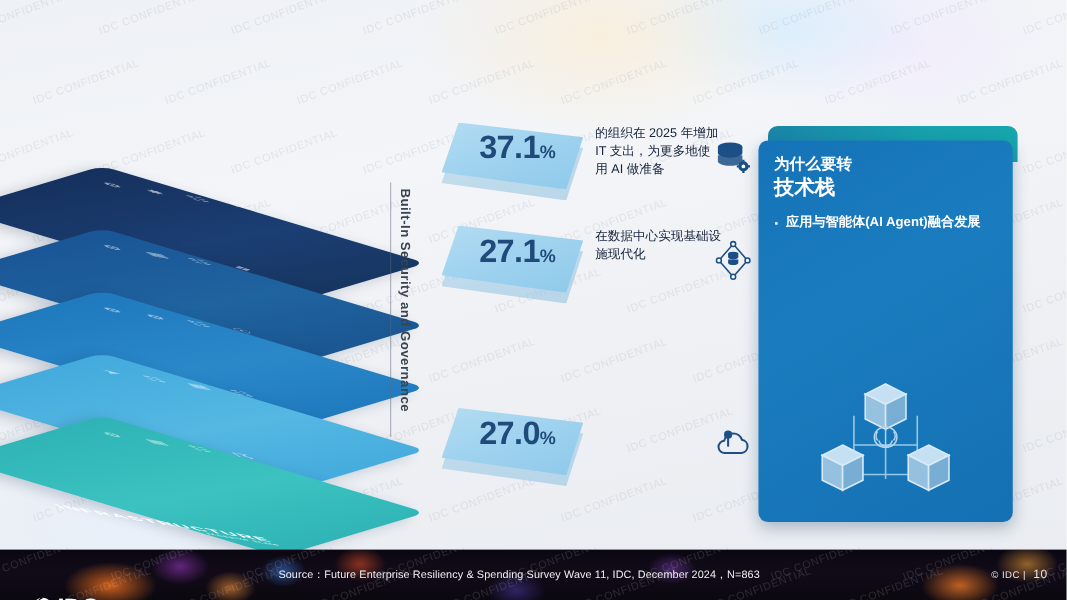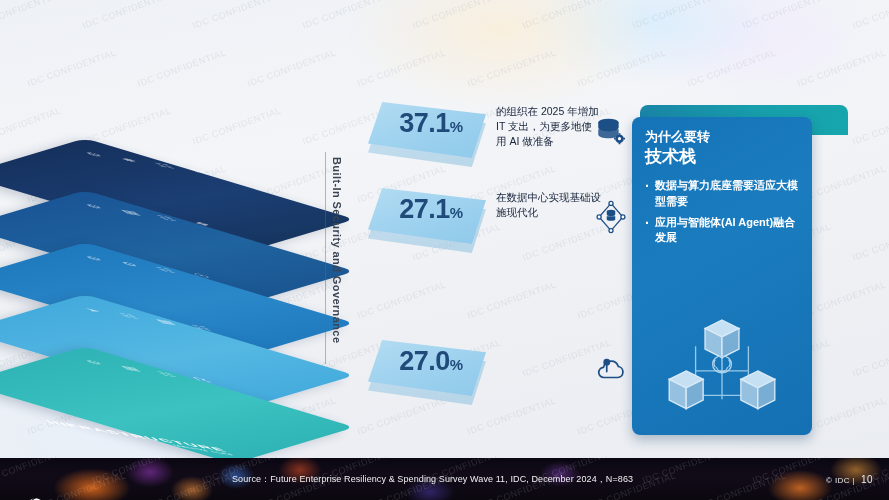--- a/index.html
+++ b/index.html
@@ -154,21 +154,21 @@
     width: 216px; height: 330px;
   }
   #panel .tabtop {
     position: absolute; left: 8px; top: 0;
     width: 208px; height: 30px;
     background: linear-gradient(90deg,#1a85a8 0%, #17a0ac 60%, #17a6ad 100%);
     border-radius: 8px 8px 0 0;
   }
   #panel .body {
     position: absolute; left: 0; top: 12px;
-    width: 180px; height: 318px;
+    width: 212px; height: 318px;
     background: linear-gradient(150deg,#1573b8 0%, #1a7cbe 40%, #1470b3 100%);
     border-radius: 8px;
     box-shadow: 0 5px 12px rgba(20,60,100,.3);
     padding: 11px 13px 0 13px;
     overflow: hidden;
   }
   #panel .k1 { font-size: 13px; font-weight: bold; color: #ffffff; line-height: 1.35; }
   #panel .k2 { font-size: 17px; font-weight: bold; color: #ffffff; line-height: 1.35; margin-bottom: 10px; }
   #panel ul { list-style: none; }
   #panel li {
@@ -440,21 +440,20 @@
       </svg>
     </div>
   </div>
 
   <div id="panel">
     <div class="tabtop"></div>
     <div class="body">
       <div class="k1">为什么要转</div>
       <div class="k2">技术栈</div>
       <ul>
-        <li>数据与算力底座需要适应大模型需要</li>
         <li>应用与智能体(AI Agent)融合发展</li>
       </ul>
       <div class="cubes">
         <svg viewBox="0 0 140 120" fill="none" stroke="#bcdcf2" stroke-width="1.4">
           <path d="M42 36 V62 H70 V92 M98 36 V62 H70" stroke="#9fcdea"></path>
           <path d="M42 88 H98" stroke="#9fcdea"></path>
           <path d="M42 62 V88 M98 62 V88" stroke="#9fcdea"></path>
 
           <g>
             <path d="M70 8 L88 17 L70 26 L52 17 Z" fill="#cfe6f7" stroke="#e4f1fb"></path>

